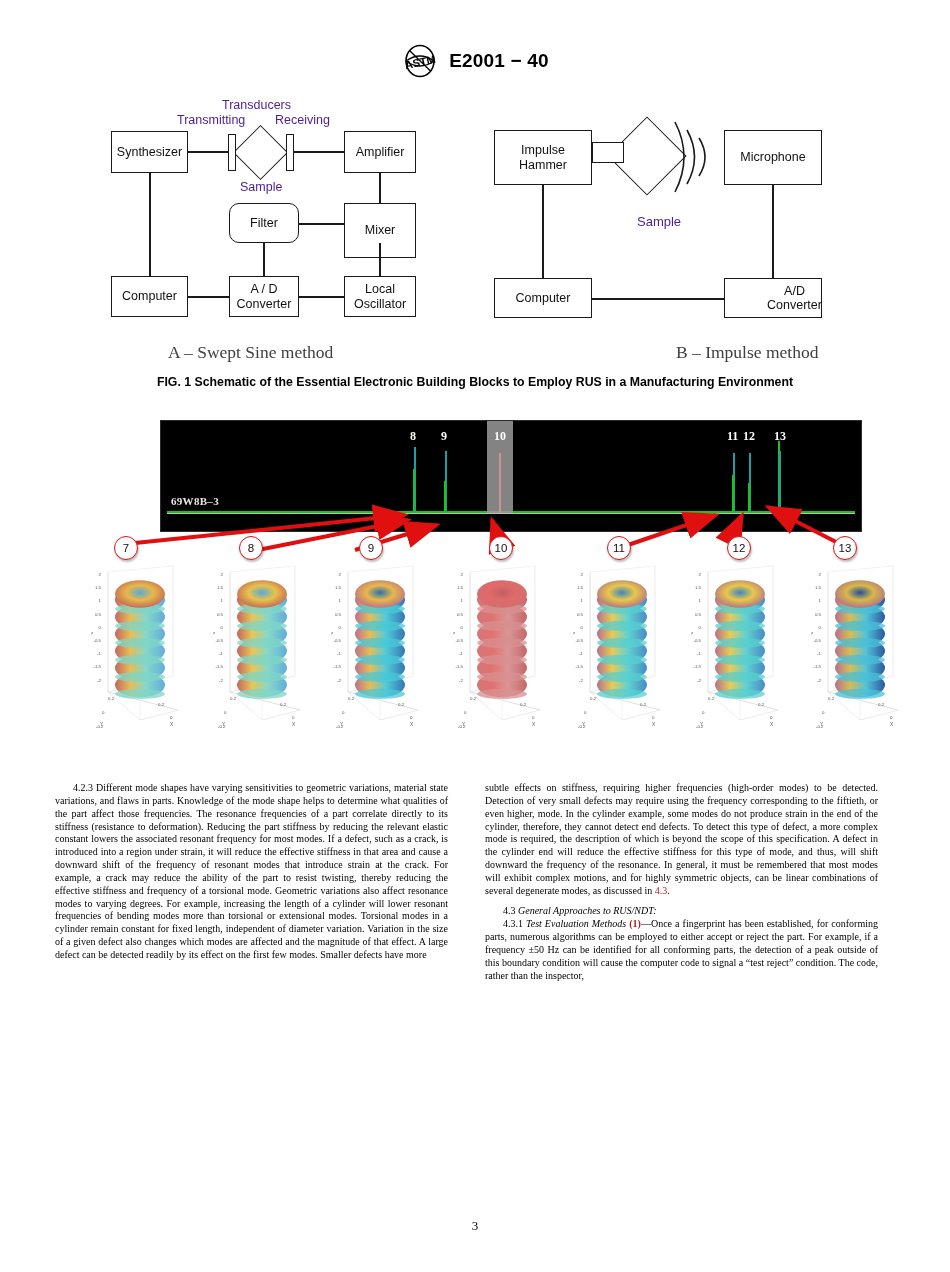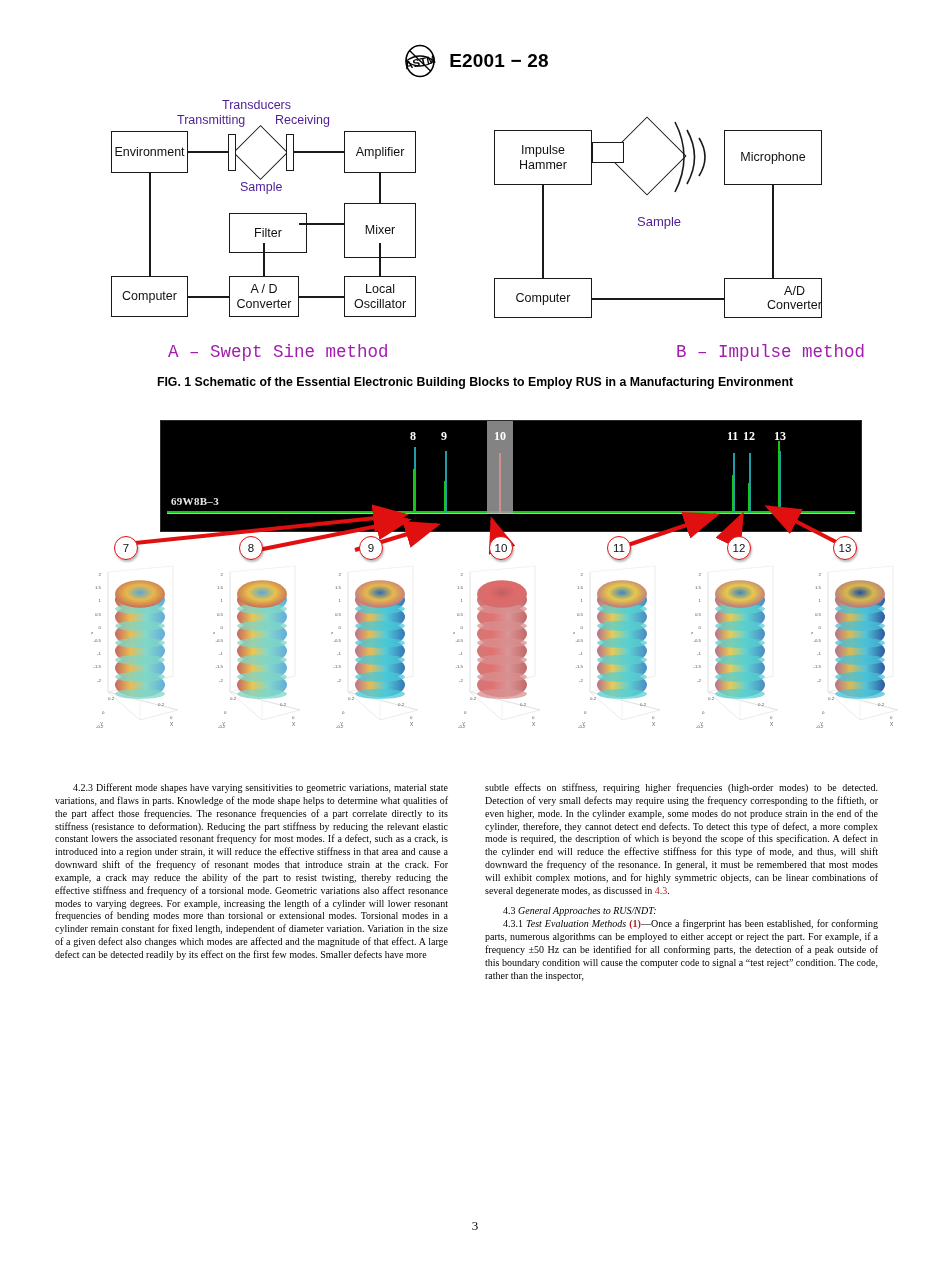--- a/index.html
+++ b/index.html
@@ -24,22 +24,22 @@
     display:flex;align-items:center;justify-content:center;text-align:center;
     line-height:1.15;box-sizing:border-box;}
   .lbl{position:absolute;font-family:"Liberation Sans",sans-serif;font-size:12.5px;color:#4c1d95;
     white-space:nowrap;}
   .ln{position:absolute;background:#1a1a1a;}
   .lnh{height:1.6px;}
   .lnv{width:1.6px;}
   .diamond{position:absolute;border:1.6px solid #1a1a1a;background:#fff;
     transform:rotate(45deg);box-sizing:border-box;}
   .transducer{position:absolute;border:1.6px solid #1a1a1a;background:#fff;box-sizing:border-box;}
-  .methodlabel{position:absolute;font-family:Liberation Mono, monospace;
-    font-size:17.5px;color:#a21caf;white-space:nowrap;}
+  .methodlabel{position:absolute;font-family:Liberation Serif, serif;
+    font-size:17.5px;color:#404040;white-space:nowrap;}
   .figcap{position:absolute;width:950px;text-align:center;
     font-family:"Liberation Sans",sans-serif;font-weight:bold;font-size:12.3px;color:#000;}
 
   
   .fig2{position:absolute;left:0;top:415px;width:950px;height:340px;}
   .spectrum{position:absolute;left:160px;top:5px;width:700px;height:110px;
     background:#000;border:1px solid #2b2b2b;overflow:hidden;}
   .peak{position:absolute;bottom:18px;width:1.6px;background:#1f9ea8;}
   .peakg{position:absolute;bottom:18px;width:2px;background:#17c617;}
   .peaknum{position:absolute;top:8px;font-family:"Liberation Serif",serif;
@@ -80,44 +80,44 @@
   <div class="header">
     <span class="astm-logo">
       <svg width="38" height="34" viewBox="0 0 38 34">
         <ellipse cx="19" cy="17" rx="14" ry="15.5" fill="#fff" stroke="#000" stroke-width="1.6"></ellipse>
         <path d="M5 17 Q19 7 33 17" fill="none" stroke="#000" stroke-width="1.4"></path>
         <path d="M5 17 Q19 27 33 17" fill="none" stroke="#000" stroke-width="1.4"></path>
         <path d="M8.5 6.5 L30 27.5" stroke="#000" stroke-width="1.3" fill="none"></path>
         <text x="19" y="22" font-family="Liberation Sans, sans-serif" font-size="11" font-weight="bold" text-anchor="middle" fill="#000" transform="rotate(-12 19 17)">ASTM</text>
       </svg>
     </span>
-    <span class="header-title">E2001 − 28</span>
+    <span class="header-title">E2001 − 40</span>
   </div>
 
   <div class="fig1">
 
     <div>
       <div class="lbl" style="left:222px;top:6px;">Transducers</div>
       <div class="lbl" style="left:177px;top:21px;">Transmitting</div>
       <div class="lbl" style="left:275px;top:21px;">Receiving</div>
 
-      <div class="box" style="left:111px;top:39px;width:77px;height:42px;">Environment</div>
+      <div class="box" style="left:111px;top:39px;width:77px;height:42px;">Synthesizer</div>
       <div class="box" style="left:344px;top:39px;width:72px;height:42px;">Amplifier</div>
 
       <div class="diamond" style="left:241px;top:41px;width:39px;height:39px;"></div>
       <div class="transducer" style="left:228px;top:42px;width:8px;height:37px;"></div>
       <div class="transducer" style="left:286px;top:42px;width:8px;height:37px;"></div>
       <div class="lbl" style="left:240px;top:88px;">Sample</div>
 
       <div class="ln lnh" style="left:188px;top:59px;width:41px;"></div>
       <div class="ln lnh" style="left:293px;top:59px;width:52px;"></div>
       <div class="ln lnv" style="left:149px;top:81px;height:106px;"></div>
       <div class="ln lnv" style="left:379px;top:81px;height:30px;"></div>
 
-      <div class="box" style="left:229px;top:121px;width:78px;height:40px;">Filter</div>
+      <div class="box" style="left:229px;top:111px;width:70px;height:40px;border-radius:10px;">Filter</div>
       <div class="box" style="left:344px;top:111px;width:72px;height:55px;">Mixer</div>
       <div class="ln lnh" style="left:299px;top:131px;width:46px;"></div>
       <div class="ln lnv" style="left:263px;top:151px;height:33px;"></div>
       <div class="ln lnv" style="left:379px;top:151px;height:33px;"></div>
 
       <div class="box" style="left:111px;top:184px;width:77px;height:41px;">Computer</div>
       <div class="box" style="left:229px;top:184px;width:70px;height:41px;white-space:pre;">A / D
 Converter</div>
       <div class="box" style="left:344px;top:184px;width:72px;height:41px;white-space:pre;">Local
 Oscillator</div>

